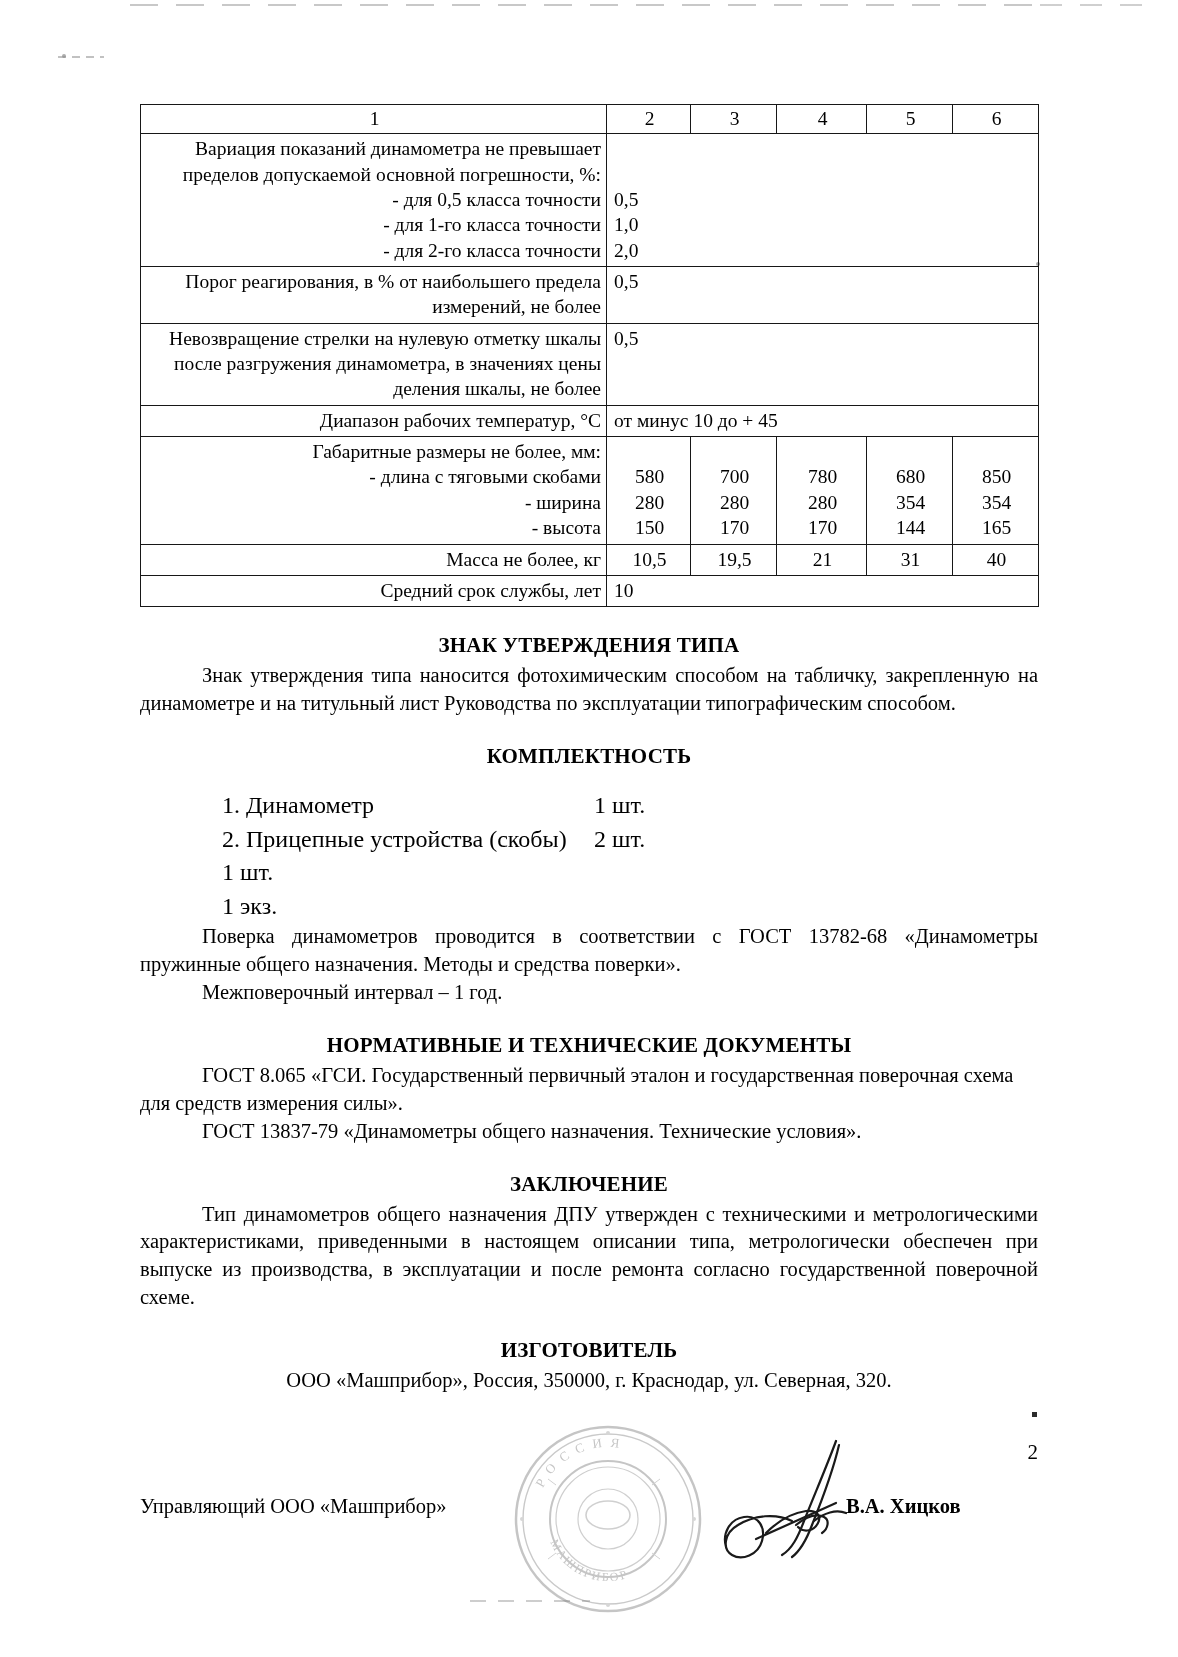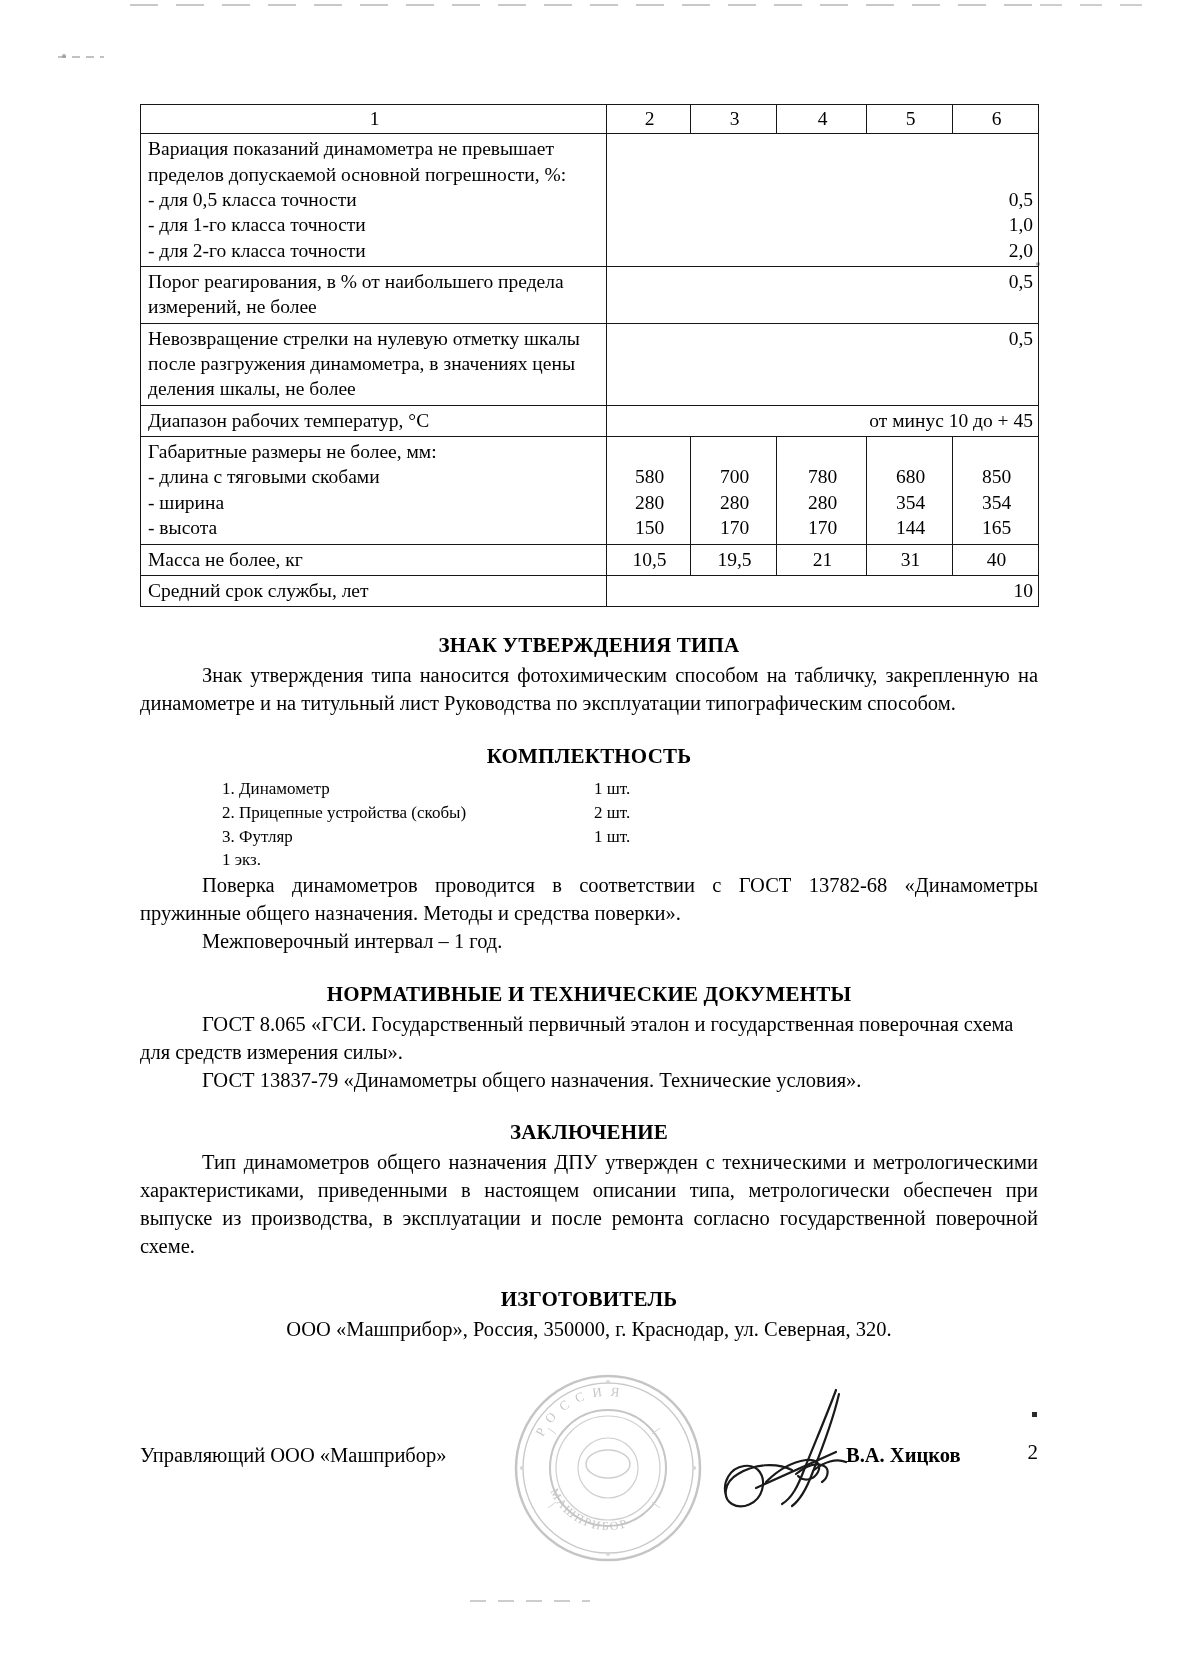--- a/index.html
+++ b/index.html
@@ -93,25 +93,25 @@
     text-align: center;
     padding-top: 1px;
     padding-bottom: 2px;
   }
   td.num, th.num {
     text-align: center;
     padding-left: 4px;
     padding-right: 4px;
   }
   td.label {
+    text-align: right;
+    margin-top: 24px;
+  }
+  td.center-span {
     text-align: left;
-    margin-top: 24px;
-  }
-  td.center-span {
-    text-align: right;
     vertical-align: middle;
   }
   .stack-line {
     display: block;
     white-space: nowrap;
   }
 
   
   .section-title {
     text-align: center;
@@ -131,24 +131,24 @@
   p.body-text.nojust {
     text-align: left;
   }
   p.body-text.noindent {
     text-index: 0;
     text-indent: 0;
   }
 
   
   .kit-list {
-    margin: 8px 0 0 0;
+    margin: 20px 0 0 0;
     padding: 0;
     list-style: none;
-    font-size: 17px;
+    font-size: 24px;
     line-height: 1.40;
   }
   .kit-list li {
     display: flex;
     padding-left: 82px;
   }
   .kit-name {
     width: 372px;
     flex: 0 0 372px;
   }
@@ -347,21 +347,20 @@
     <ul class="kit-list">
       <li>
         <span class="kit-name">1. Динамометр</span>
         <span class="kit-qty">1 шт.</span>
       </li>
       <li>
         <span class="kit-name">2. Прицепные устройства (скобы)</span>
         <span class="kit-qty">2 шт.</span>
       </li>
       <li>
-        <span class="kit-name">3. Футляр</span>
         <span class="kit-qty">1 шт.</span>
       </li>
       <li>
         <span class="kit-qty">1 экз.</span>
       </li>
     </ul>
 
     <p class="body-text">Поверка динамометров проводится в соответствии с ГОСТ 13782-68 «Динамометры пружинные общего назначения. Методы и средства поверки».</p>
     <p class="body-text nojust">Межповерочный интервал – 1 год.</p>
 

